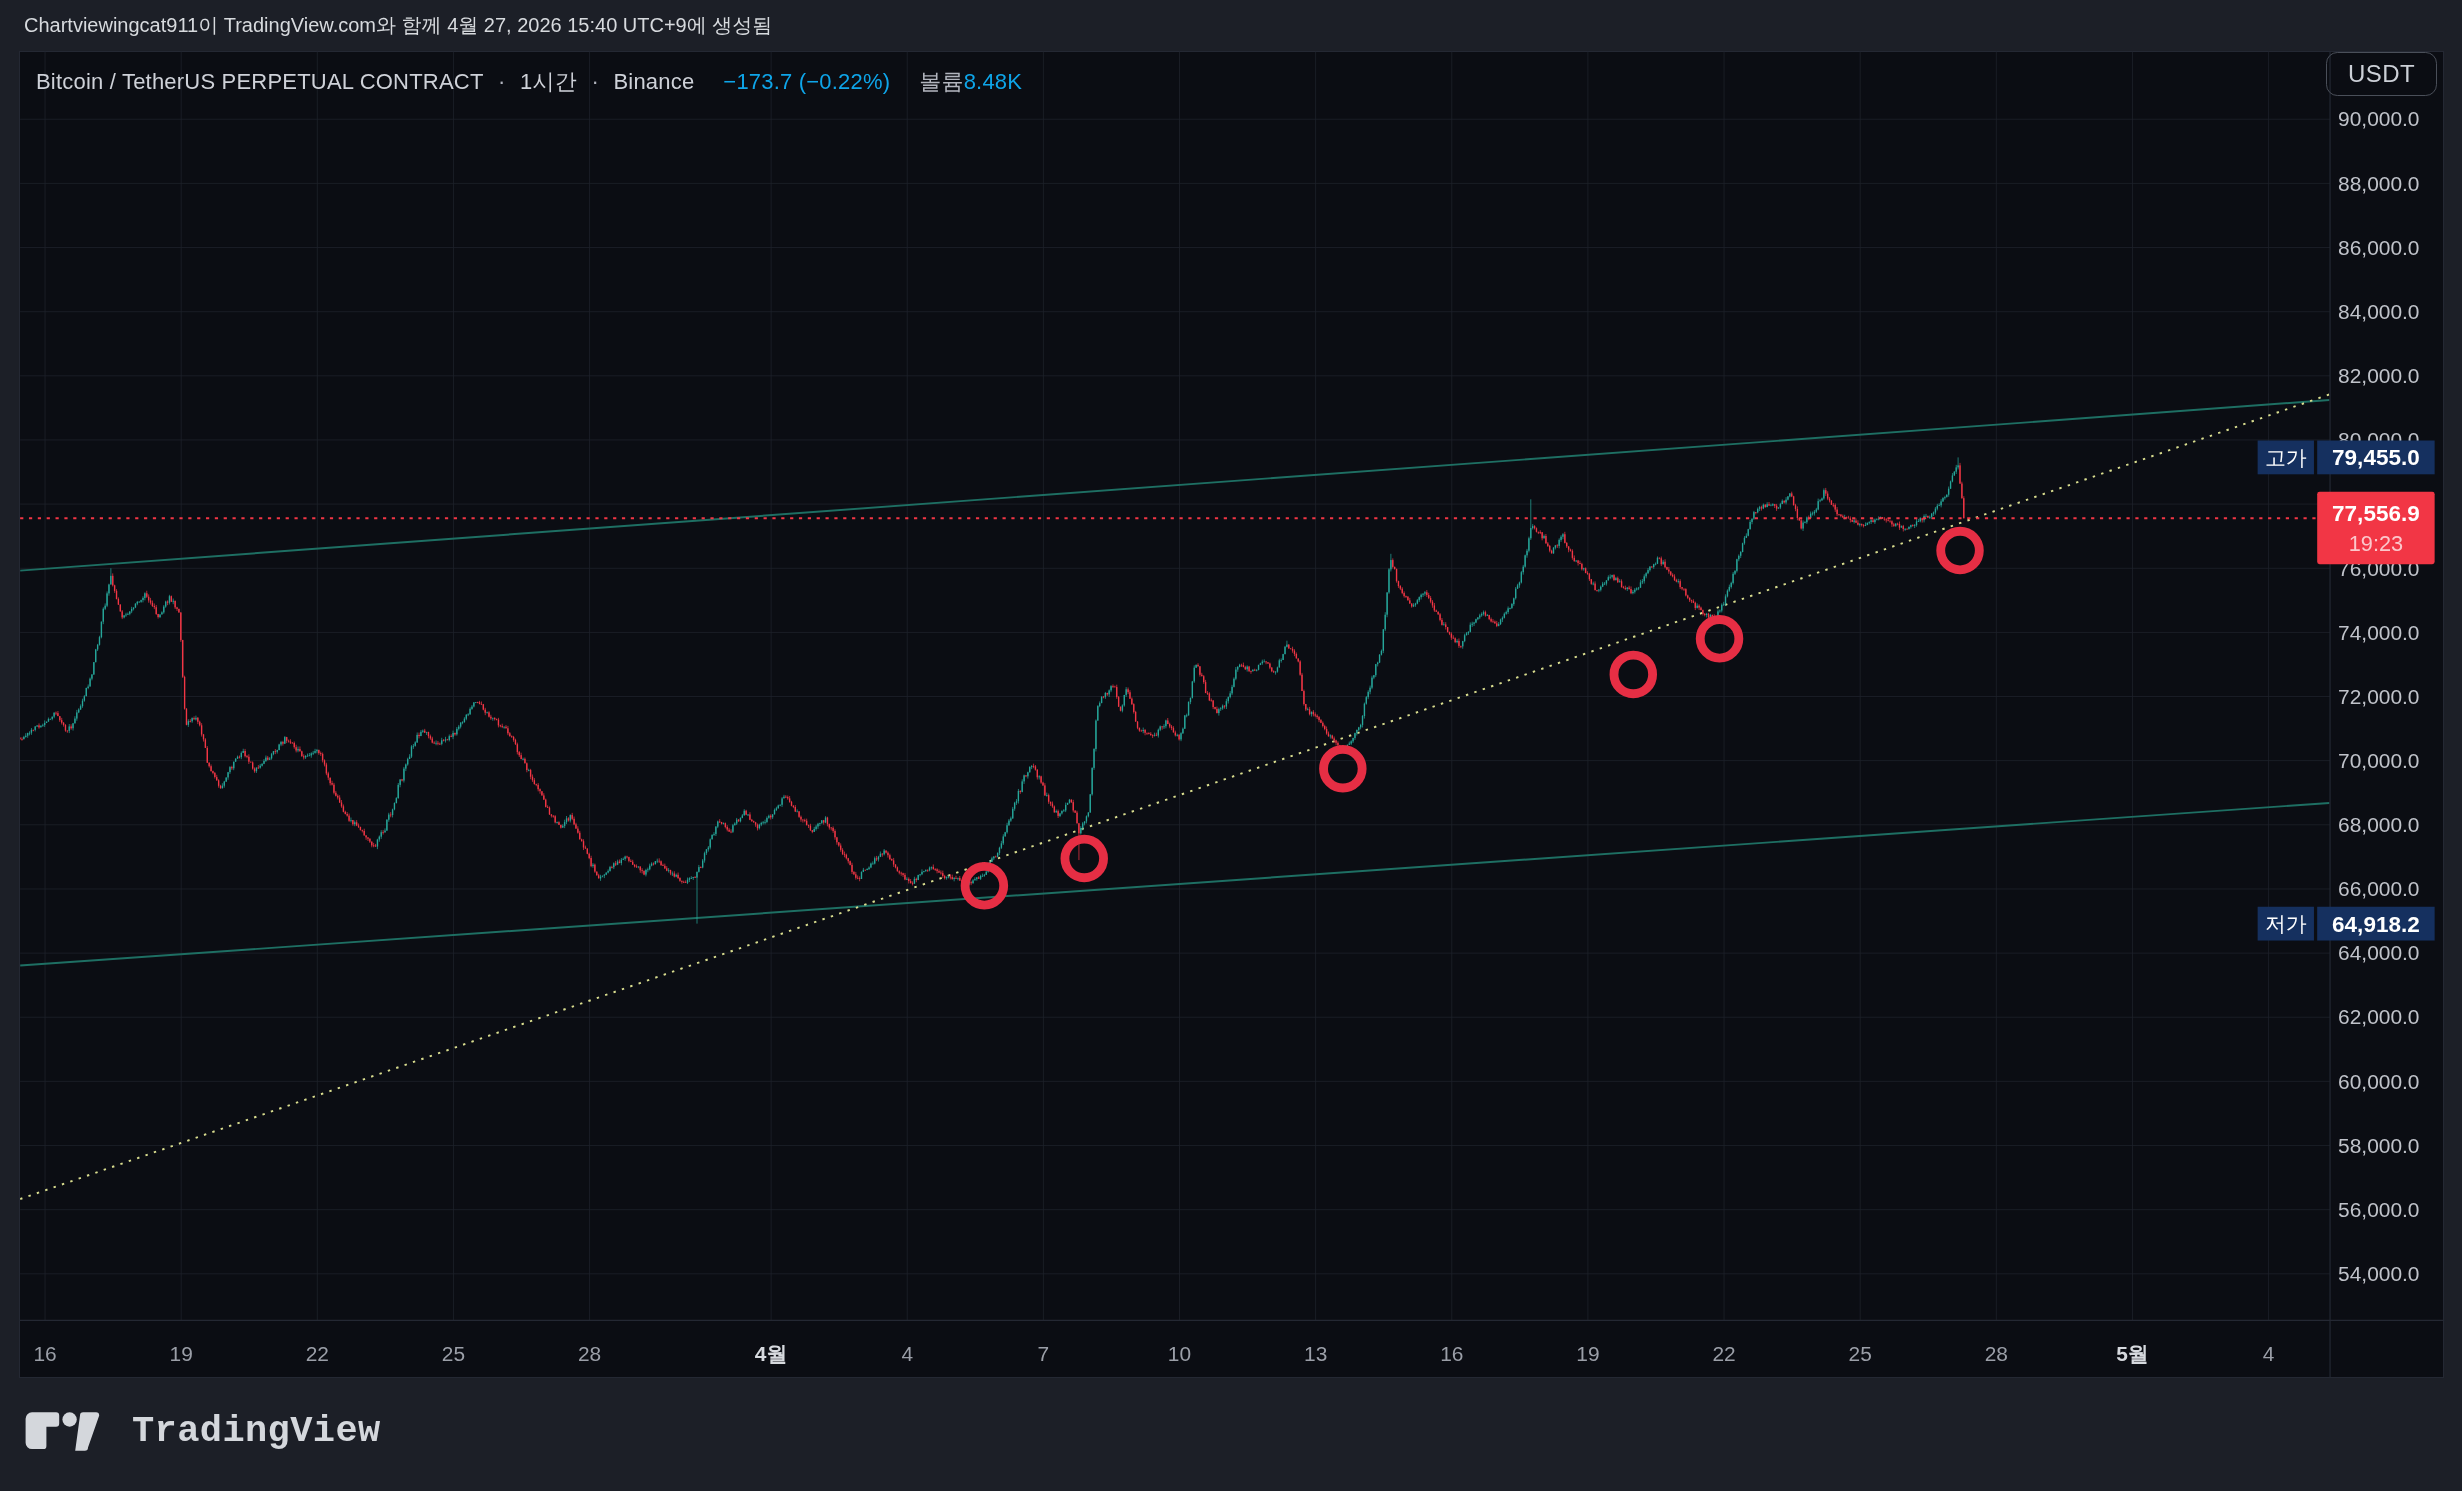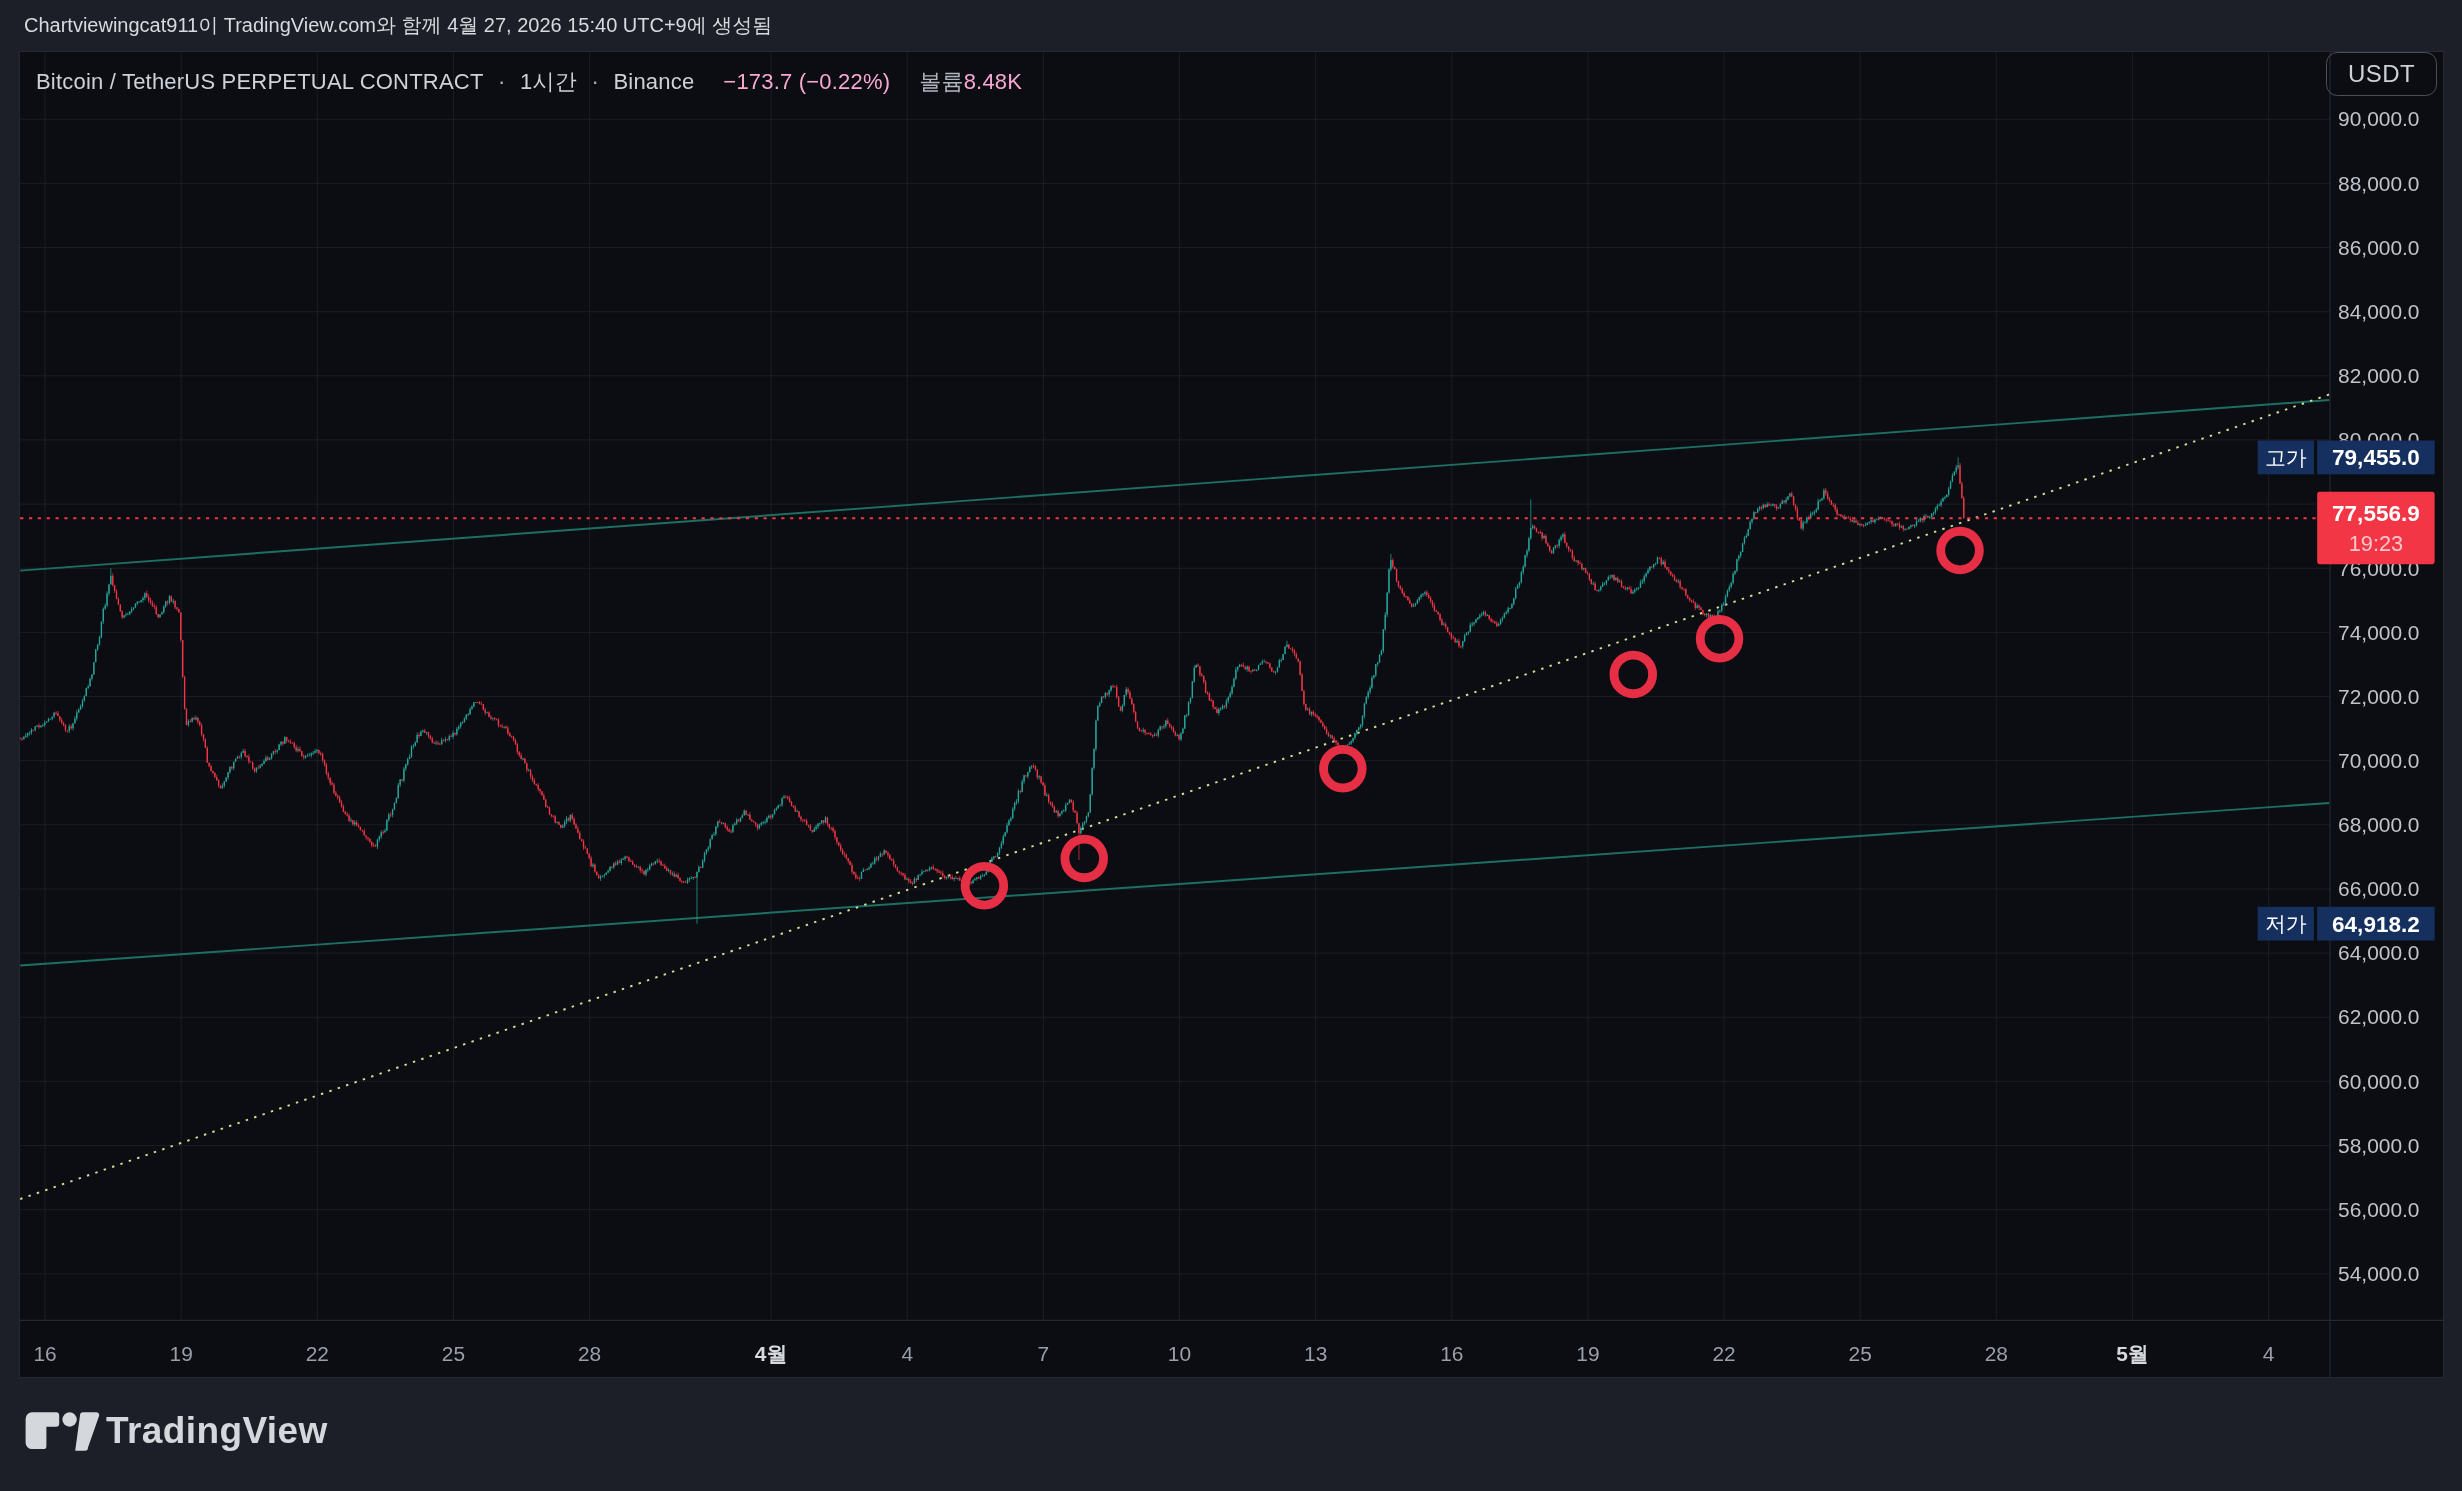--- a/index.html
+++ b/index.html
@@ -15,34 +15,34 @@
   }
   #widget{
     position:absolute;left:19.3px;top:51px;width:2425px;height:1327px;
     background:#0b0d13;border:0.8px solid #242833;box-sizing:border-box;
   }
   #chart-svg{position:absolute;left:0;top:0;}
   #symbol-header{
     position:absolute;left:36px;top:67px;z-index:3;font-size:22px;color:#ced1d8;
     white-space:nowrap;letter-spacing:0.2px;
   }
-  #symbol-header .red{color:#f9a8d4;}
+  #symbol-header .red{color:#0ea5e9;}
   #symbol-header .gray{color:#b2b5be;}
   #symbol-header .sp{display:inline-block;width:14.5px;}
   #currency-button{
     position:absolute;left:2326px;top:52px;width:111px;height:44px;z-index:3;
     border:1.6px solid #4a4f59;border-radius:11.3px;color:#ccd0d7;font-size:24px;
     display:flex;align-items:center;justify-content:center;background:transparent;
     font-family:inherit;letter-spacing:0.4px;cursor:pointer;
   }
   #footer-logo{
     position:absolute;left:24px;top:1410px;z-index:3;display:flex;align-items:center;
     color:#d4d7dc;
   }
-  #footer-logo .word{font-size:37px;font-weight:bold;margin-left:2px;letter-spacing:0.4px;}
+  #footer-logo .word{font-size:37px;font-weight:bold;margin-left:28px;letter-spacing:0.4px;font-family:Liberation Mono, monospace;}
 </style>
 </head>
 <body>
 
 <div id="attribution-bar">
   <span>Chartviewingcat911이 TradingView.com와 함께 4월 27, 2026 15:40 UTC+9에 생성됨</span>
 </div>
 
 <div id="widget"></div>
 

